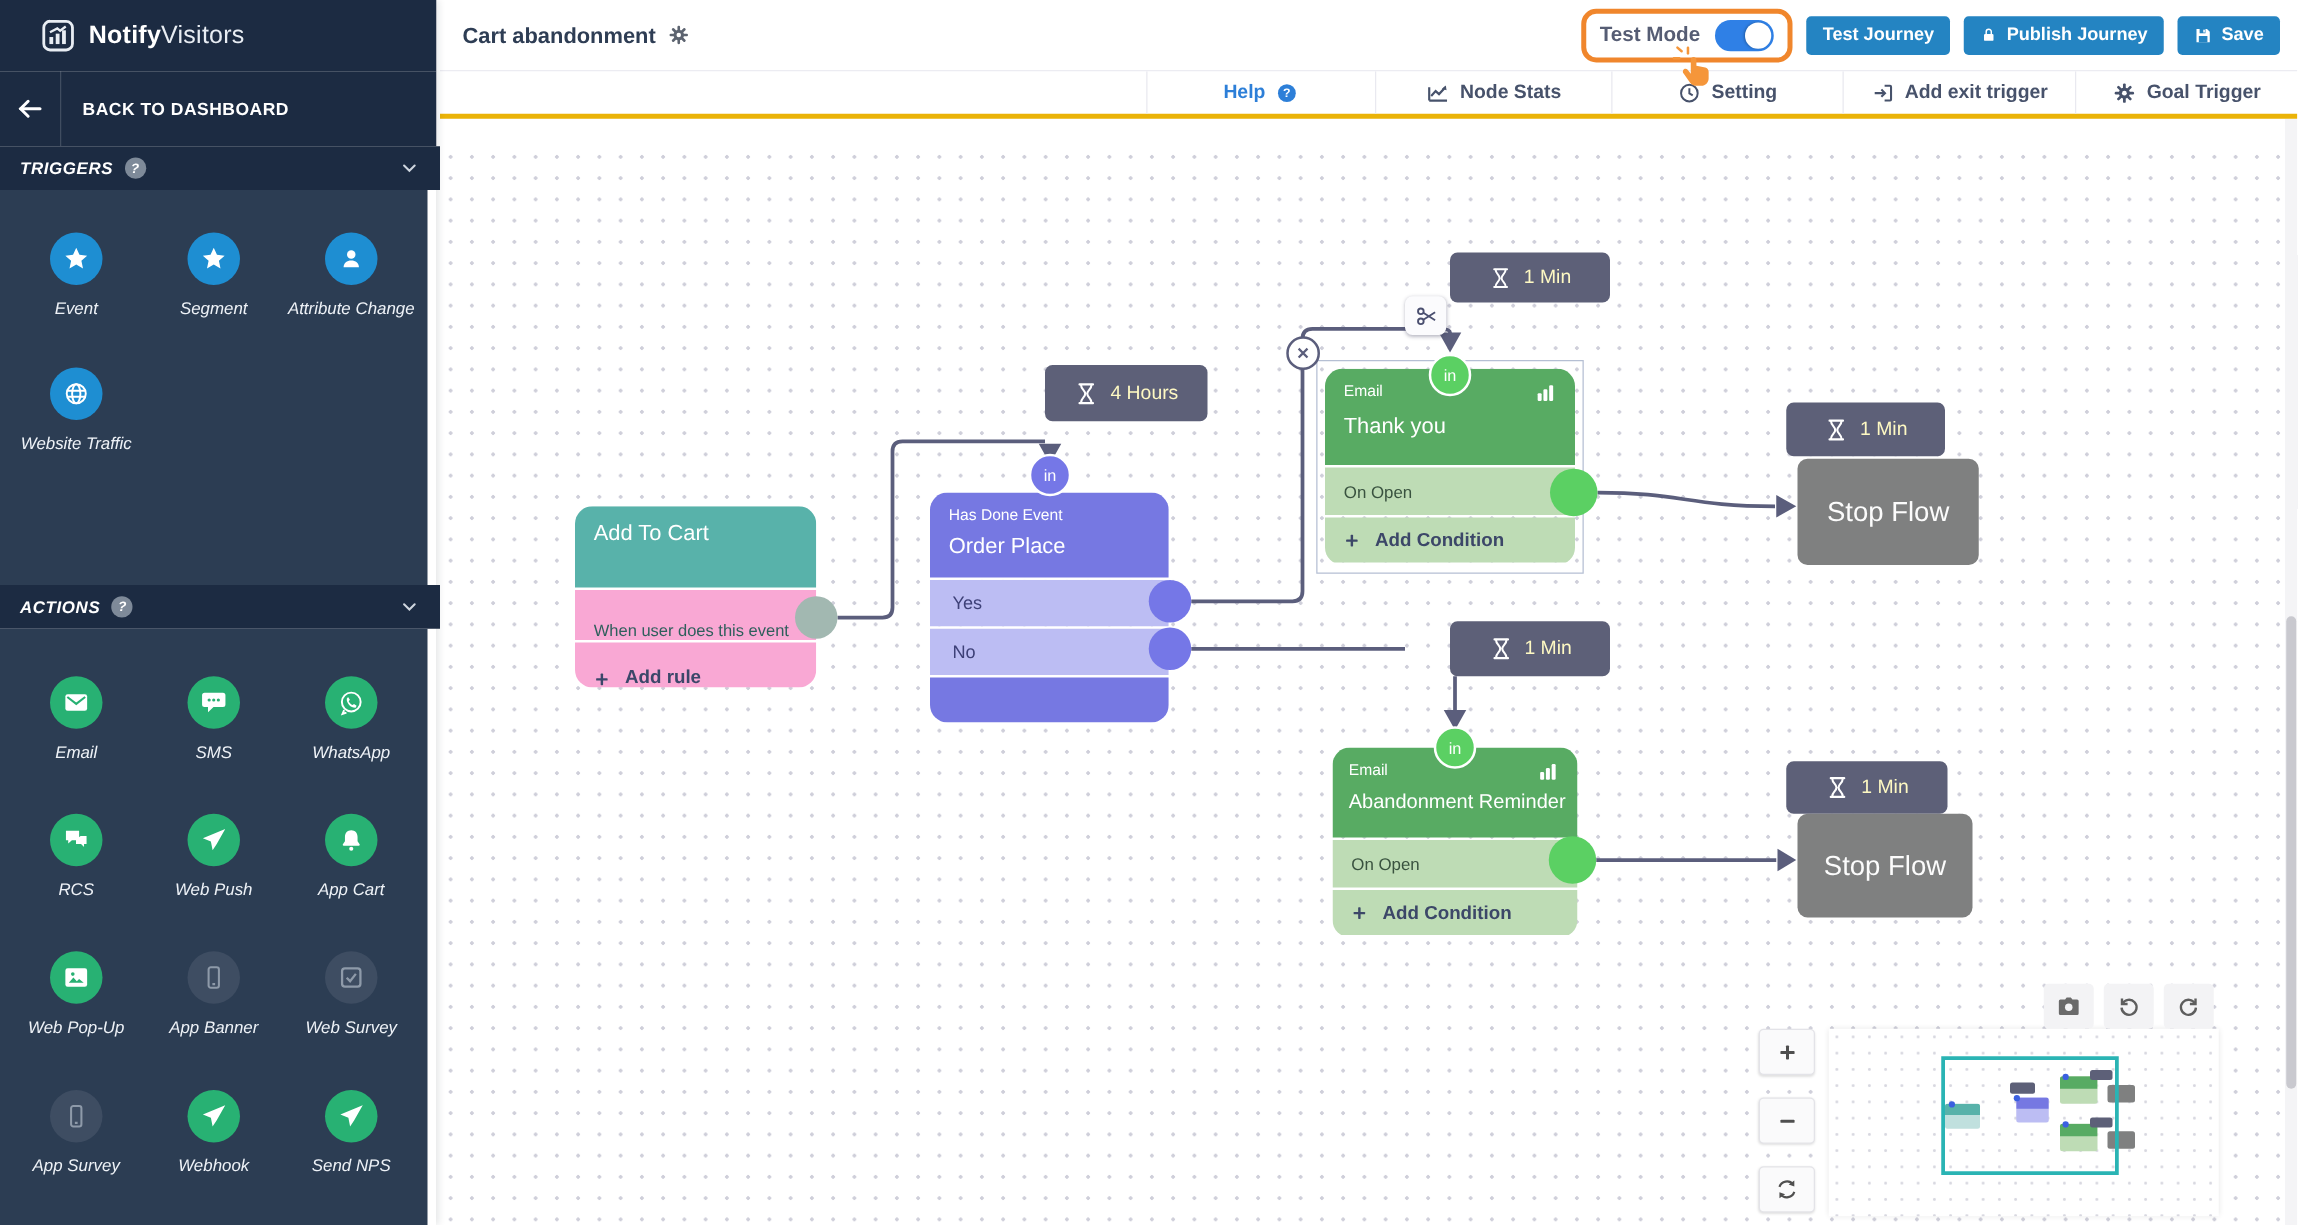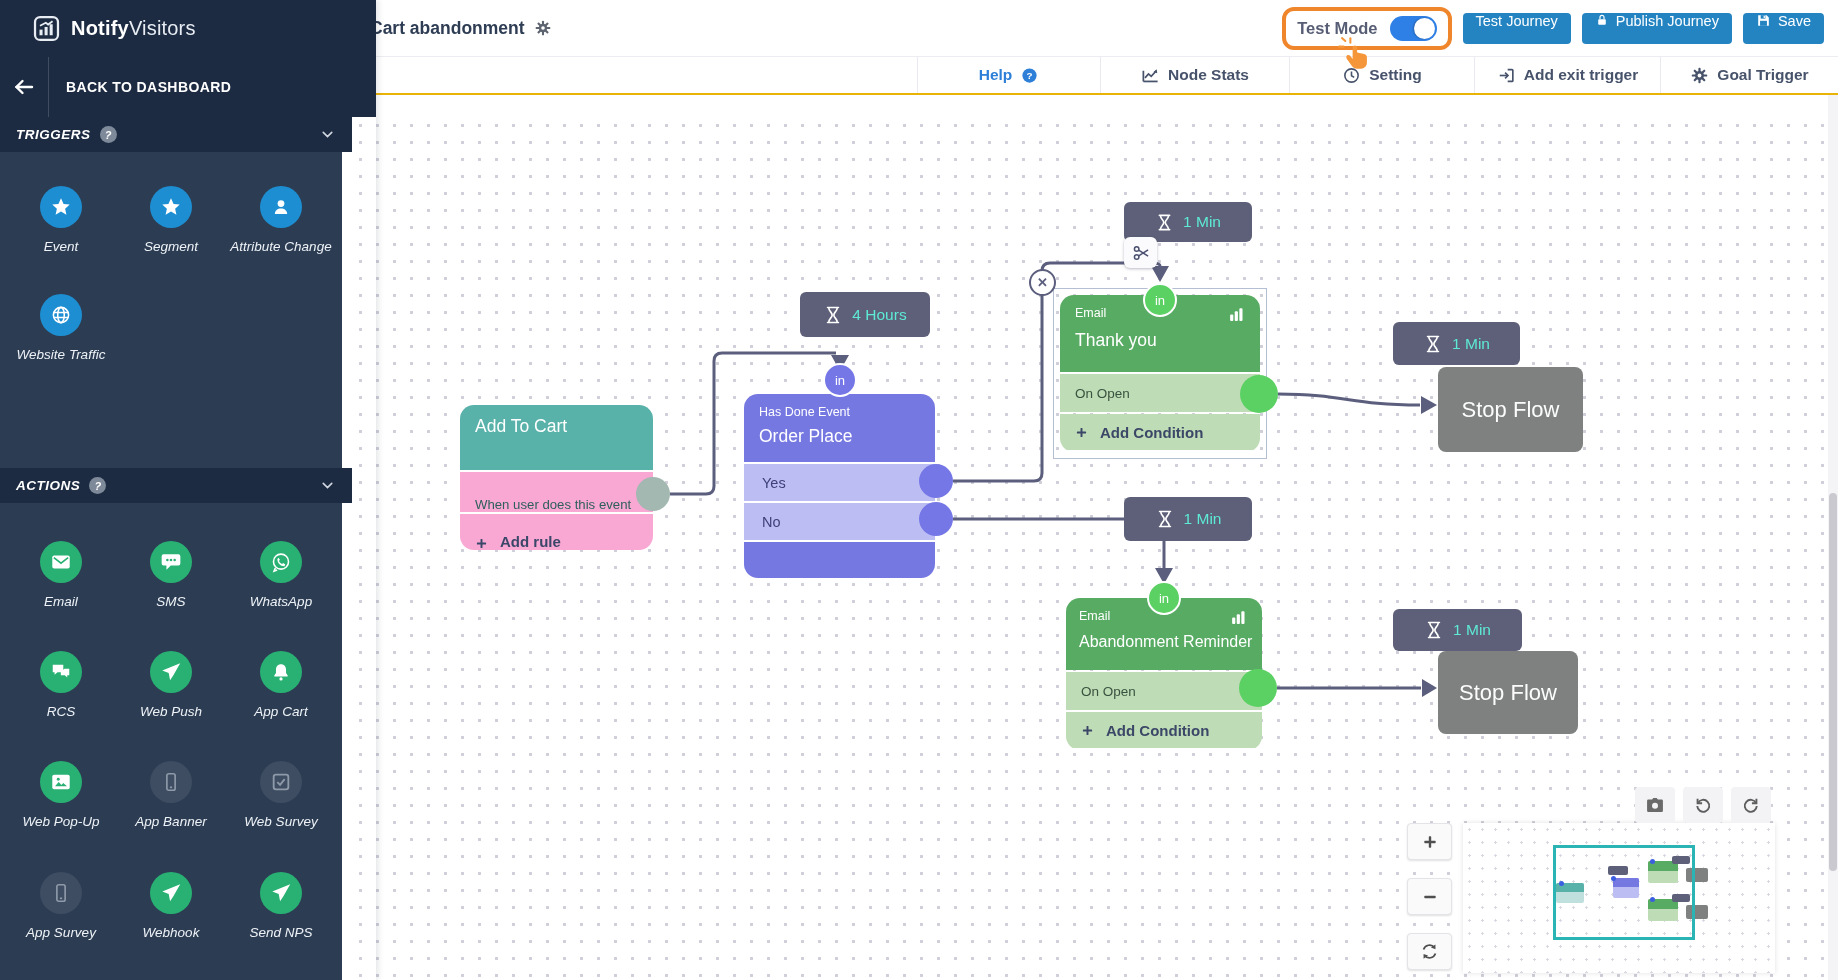--- a/index.html
+++ b/index.html
@@ -20,32 +20,32 @@
           justify-content:space-between;padding:0 14px 0 18px;z-index:30;}
   .title-wrap{display:flex;align-items:center;gap:9px;}
   .journey-title{font-size:17.5px;font-weight:bold;color:#2e3d54;}
   .topbar-right{display:flex;align-items:center;gap:11px;}
   .test-box{border:4px solid #f0862c;border-radius:12px;background:#fff;
             padding:5px 11px;display:flex;align-items:center;gap:12px;}
   .test-label{font-size:16.5px;font-weight:bold;color:#565d74;}
   .toggle{width:47px;height:25px;border-radius:13px;background:#2f80e6;position:relative;cursor:pointer;}
   .knob{position:absolute;right:2px;top:2px;width:21px;height:21px;border-radius:50%;background:#fff;
         box-shadow:-1px 0 2px rgba(0,0,0,.25);}
-  .btn{background:#2484c2;color:#fff;font-size:14.5px;font-weight:normal;border:none;
-       padding:0 13px;height:31px;border-radius:4px;display:flex;gap:7px;align-items:flex-start;cursor:pointer;}
+  .btn{background:#2484c2;color:#fff;font-size:14.5px;font-weight:bold;border:none;
+       padding:0 13px;height:31px;border-radius:4px;display:flex;gap:7px;align-items:center;cursor:pointer;}
 
   
   .navbar{position:absolute;left:352px;top:57px;right:0;height:38px;background:#fff;
-          border-bottom:2px solid #eab308;display:flex;justify-content:flex-end;z-index:29;}
+          border-bottom:4px solid #eab308;display:flex;justify-content:flex-end;z-index:29;}
   .nav-item{display:flex;align-items:center;justify-content:center;gap:8px;
             border-left:1px solid #e9e9f0;font-size:15.5px;font-weight:bold;color:#47526b;cursor:pointer;}
   .nav-item.help{color:#2d7fd8;}
 
   
-  .sidebar{position:absolute;left:0;top:0;width:376px;height:980px;z-index:40;display:flex;
+  .sidebar{position:absolute;left:0;top:0;width:349px;height:980px;z-index:40;display:flex;
            flex-direction:column;box-shadow:2px 0 6px rgba(20,30,45,.12);}
   .logo-row{height:57px;background:#1c2b42;display:flex;align-items:center;padding-left:33px;gap:11px;flex:none;}
   .logo-text{font-size:20px;color:#fff;letter-spacing:.2px;}
   .logo-text .bold{font-weight:bold;}
   .logo-text .light{font-weight:normal;color:#e8edf3;}
   .back-row{height:60px;background:#1c2b42;display:flex;align-items:center;flex:none;}
   .back-arrow{width:48px;display:flex;justify-content:center;cursor:pointer;}
   .back-div{width:1px;align-self:stretch;background:rgba(255,255,255,.16);}
   .back-label{padding-left:17px;color:#fff;font-size:14px;font-weight:bold;letter-spacing:.4px;}
   .band{height:35px;background:#1c2b42;display:flex;align-items:center;padding:0 16px;gap:9px;flex:none;width:352px;}
@@ -72,22 +72,22 @@
   .addrow{font-size:15px;font-weight:bold;gap:12px;}
   .teal .hdr{background:#58b2aa;flex:1;}
   .teal .rowl{background:#f9a8d4;color:#2f5f5c;align-items:flex-end;}
   .teal .addrow{color:#3b4769;}
   .purple .hdr{background:#7678e2;flex:none;height:68px;}
   .purple .rowl{background:#bcbdf3;color:#3e4178;font-size:14.5px;padding-left:18px;}
   .purple .foot{margin-top:2px;background:#7678e2;flex:1;}
   .green .hdr{background:#58ab63;flex:none;}
   .green .rowl{background:#bedcb5;color:#39523f;}
   .green .addrow{color:#3c4768;}
-  .badge{position:absolute;background:#5d6078;border-radius:6px;color:#5eead4;display:flex;align-items:center;
-         justify-content:center;gap:9px;font-size:15.5px;z-index:2;}
+  .badge{position:absolute;background:#5d6078;border-radius:6px;color:#fef9c3;display:flex;align-items:center;
+         justify-content:center;gap:9px;font-size:15.5px;z-index:2;margin-left:36px;}
   .stop{position:absolute;background:#7f8080;border-radius:8px;color:#fcfcfc;display:flex;align-items:center;
         justify-content:center;font-size:22px;z-index:3;}
   .conn{position:absolute;border-radius:50%;z-index:4;}
   .inb{position:absolute;border-radius:50%;border:2px solid #fff;color:#fff;font-size:13px;
        display:flex;align-items:center;justify-content:center;z-index:5;}
   .xcirc{position:absolute;width:27px;height:27px;border-radius:50%;background:#fff;border:2px solid #5b5e7c;
          color:#5b5e7c;font-size:13px;font-weight:bold;display:flex;align-items:center;justify-content:center;z-index:4;}
   .scis{position:absolute;width:33px;height:31px;background:#fbfbfd;border-radius:6px;z-index:5;
         box-shadow:0 1px 3px rgba(60,60,90,.35);display:flex;align-items:center;justify-content:center;}
   .sel{position:absolute;border:1px solid #b5bfd3;z-index:1;}

